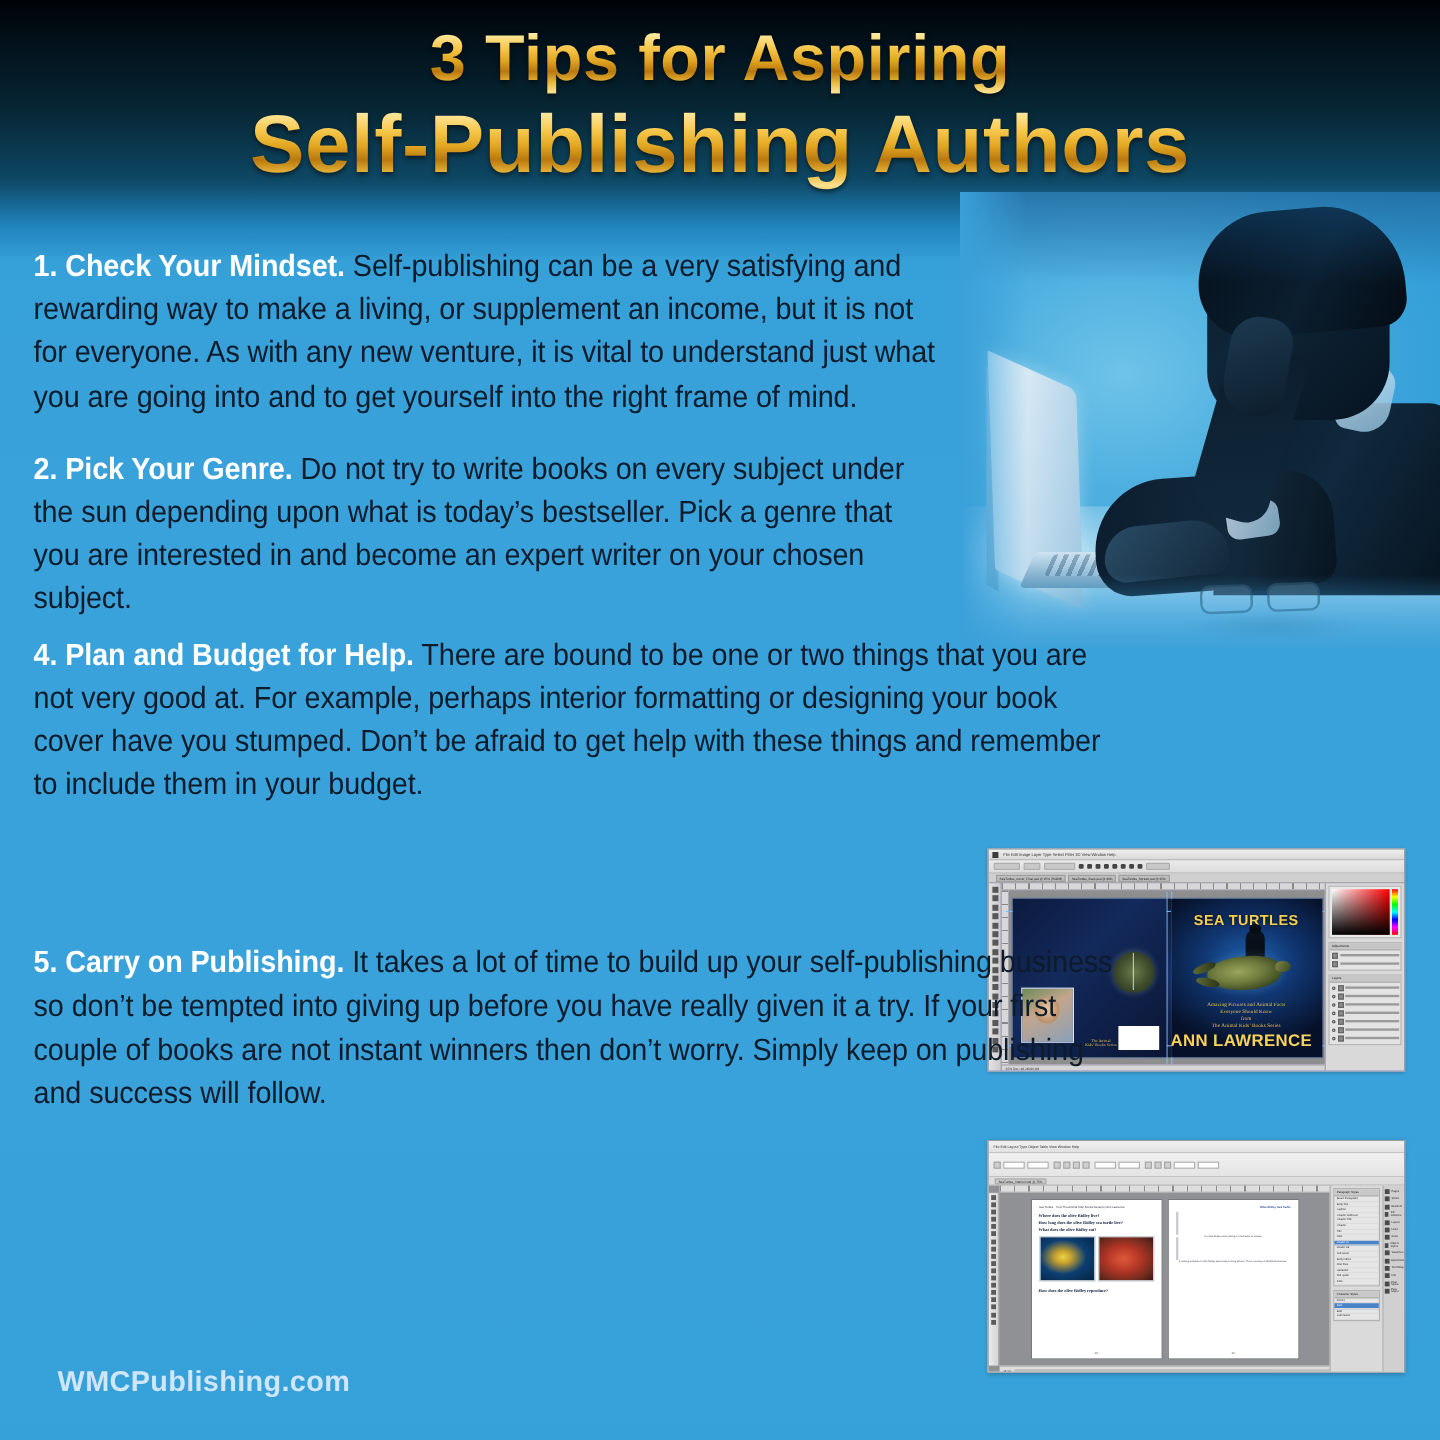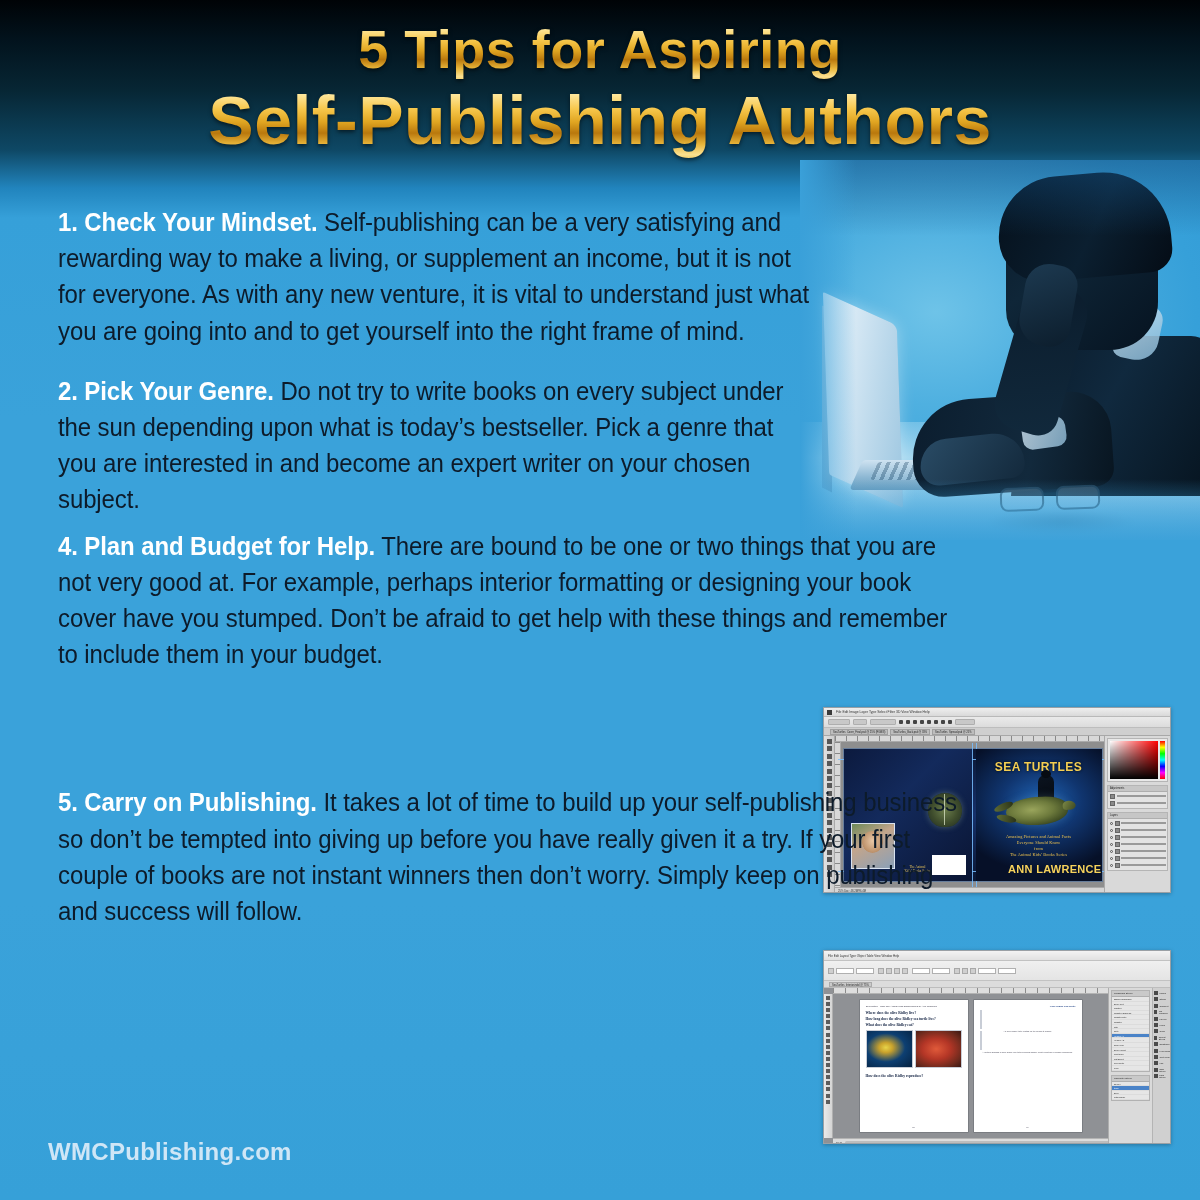--- a/index.html
+++ b/index.html
@@ -54,21 +54,21 @@
       #f3cc63 100%);
     -webkit-background-clip:text;
     background-clip:text;
     color:transparent;
     -webkit-text-fill-color:transparent;
     filter:drop-shadow(0 2px 2px rgba(0,0,0,0.55));
   }
   .title-line.second { font-size:68px; }
 
   
-  .tips { position:absolute; left:58px; top:204px; z-index:5; }
+  .tips { position:absolute; left:28px; top:204px; z-index:5; }
   .tip { margin-bottom:20px; }
   .tip-text {
     font-family:"Liberation Sans", sans-serif;
     font-size:25.5px;
     line-height:1.42;
     color:#0d1b2a;
     text-align:left;
     font-stretch:condensed;
     transform:scaleX(0.94);
     transform-origin:left top;
@@ -459,27 +459,26 @@
     position:absolute; left:4px; right:4px; bottom:22px;
     text-align:center;
     font-family:"Liberation Serif", serif;
     font-size:4.3px;
     line-height:1.45;
     color:#f0c44e;
     letter-spacing:.1px;
   }
   .fc-author {
     position:absolute; left:0; right:0; bottom:6px;
-    text-align:right;
+    text-align:left;
     font-family:"Liberation Sans", sans-serif;
     font-weight:bold;
-    font-size:11px;
+    font-size:14px;
     color:#f6d25b;
     letter-spacing:.3px;
-    padding-left:18px;
   }
   .ps-right {
     position:absolute; right:0; top:0; width:66px; height:100%;
     background:#d9d9d9; border-left:1px solid #a9a9a9;
     padding:2px;
   }
   .ps-colorpanel {
     height:44px; margin-bottom:3px;
     background:#e8e8e8; border:1px solid #b5b5b5;
     display:flex; padding:2px; gap:2px;
@@ -663,21 +662,21 @@
   .id-scroll {
     flex:1; height:3px; background:#bdbdbd; margin-right:4px; border-radius:2px;
   }
 </style>
 </head>
 <body>
 
 <div class="poster">
 
   <div class="title-block">
-    <span class="title-line">5 Tips for Aspiring</span>
+    <span class="title-line">3 Tips for Aspiring</span>
     <span class="title-line second">Self-Publishing Authors</span>
   </div>
 
   <div class="photo-man">
     <div class="pm-bg"></div>
     <div class="pm-desk"></div>
     <div class="pm-screen-edge"></div>
     <div class="pm-screen"></div>
     <div class="pm-base"></div>
     <div class="pm-keys"></div>

